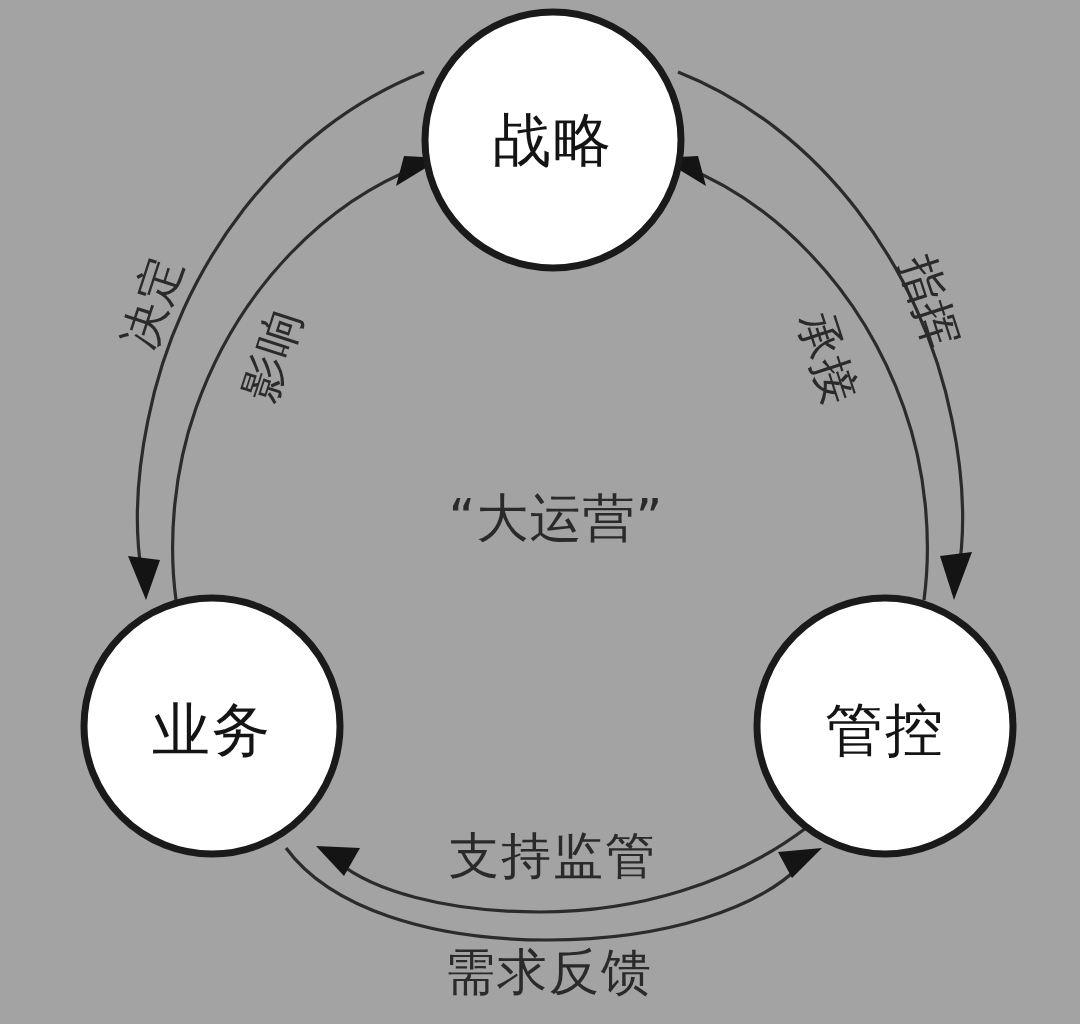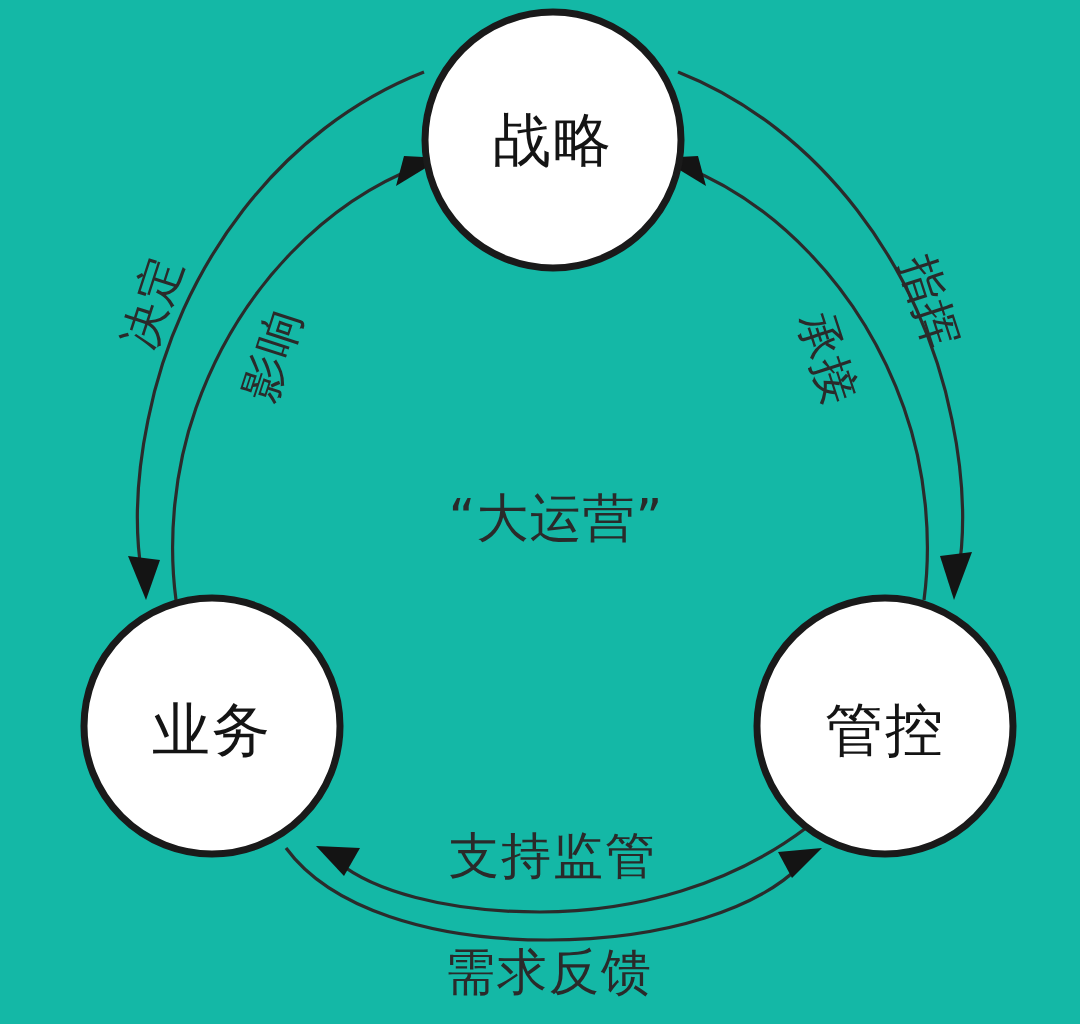--- a/index.html
+++ b/index.html
@@ -10,21 +10,21 @@
   body {
     width: 1080px;
     height: 1024px;
     font-family: "DejaVu Sans", "Liberation Sans", sans-serif;
     overflow: hidden;
   }
   #diagram-root {
     position: relative;
     width: 1080px;
     height: 1024px;
-    background: #14b8a6;
+    background: #a3a3a3;
   }
   svg.diagram-canvas {
     position: absolute;
     top: 0;
     left: 0;
     width: 1080px;
     height: 1024px;
     display: block;
   }
   .node-circle {

